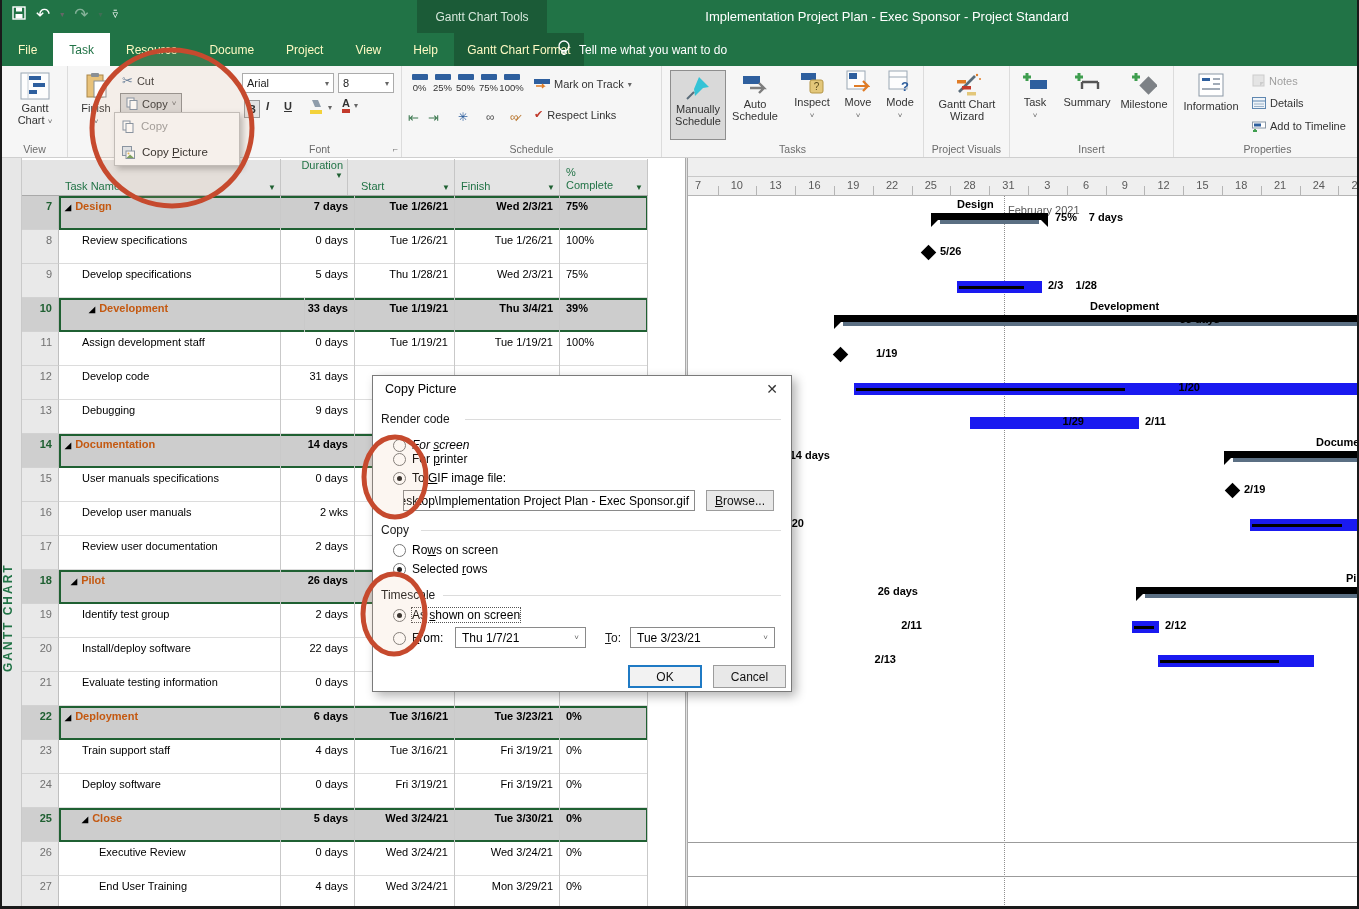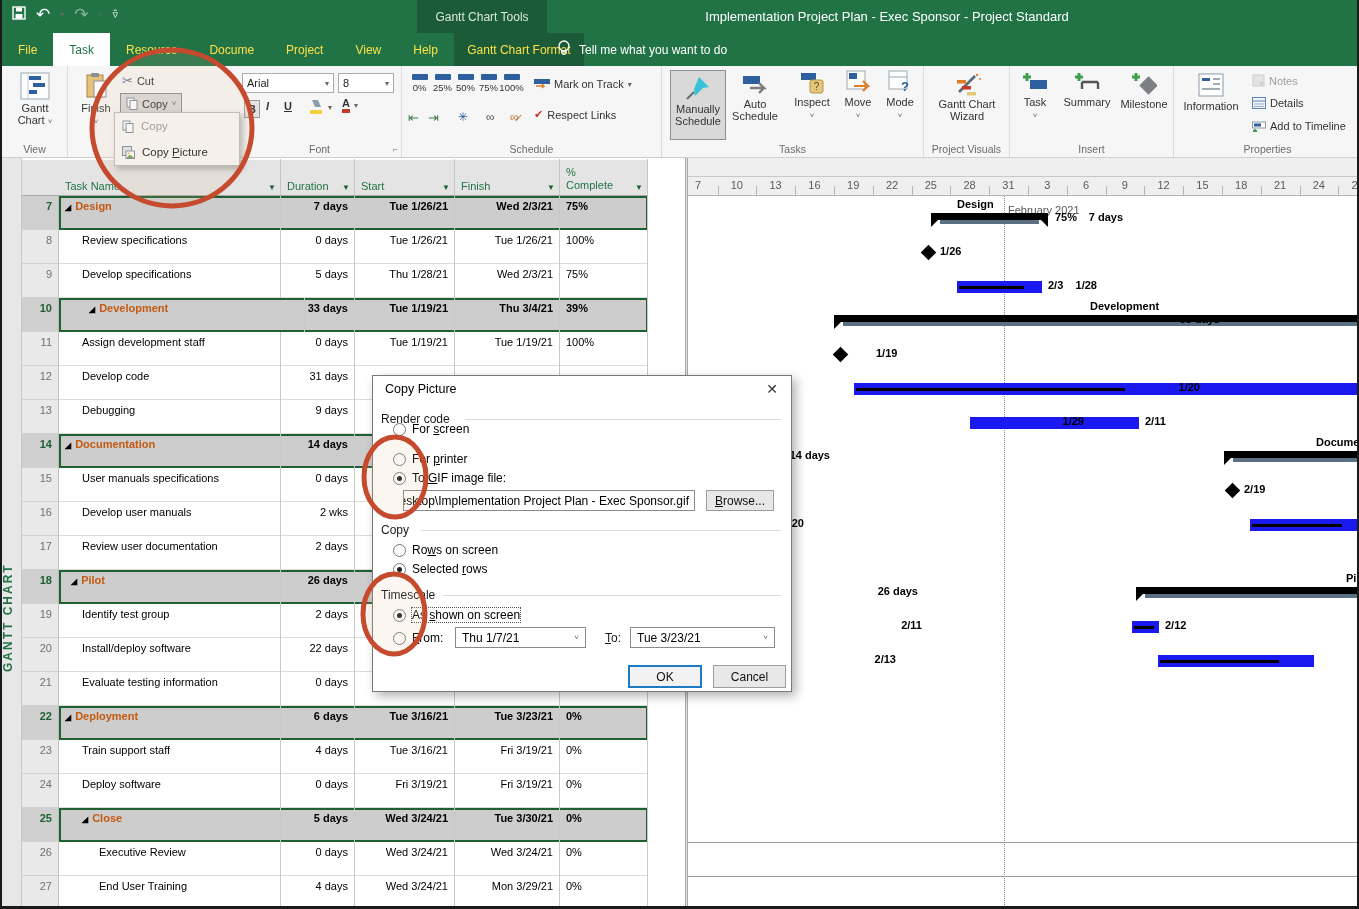--- a/index.html
+++ b/index.html
@@ -10,21 +10,21 @@
   .titlebar{position:absolute;left:0;top:0;width:100%;height:33px;background:#217346;color:#fff;}
   .qat{position:absolute;left:10px;top:4px;display:flex;align-items:center;gap:10px;color:#fff;font-size:14px;}
   .qat .dim{opacity:.45;}
   .ctxband{position:absolute;left:415px;top:0;width:130px;height:66px;background:#1b5b37;}
   .ctx-tools{position:absolute;left:415px;top:0;width:130px;height:33px;color:#d8e9dd;font-size:12px;
              display:flex;align-items:center;justify-content:center;}
   .apptitle{position:absolute;left:560px;top:0;width:650px;height:33px;color:#fff;font-size:13px;
             display:flex;align-items:center;justify-content:center;white-space:nowrap;}
   
   .tabrow{position:absolute;left:0;top:33px;width:100%;height:33px;background:#217346;display:flex;align-items:stretch;}
-  .tab{color:#fde047;font-size:12px;padding:0 16px;display:flex;align-items:center;cursor:default;}
+  .tab{color:#fef9c3;font-size:12px;padding:0 16px;display:flex;align-items:center;cursor:default;}
   .tab.active{background:#fff;color:#217346;}
   .tab.contextual{width:130px;justify-content:center;padding:0;background:#1b5b37;}
   .tellme{position:absolute;left:555px;top:33px;height:33px;display:flex;align-items:center;gap:8px;color:#fff;font-size:12px;}
   
   .ribbon{position:absolute;left:0;top:66px;width:100%;height:92px;background:#f6f6f6;border-bottom:1px solid #cfcfcf;font-size:11px;color:#444;}
   .rgroup{position:absolute;top:0;height:91px;border-right:1px solid #dcdcdc;}
   .glabel{position:absolute;bottom:2px;left:0;width:100%;text-align:center;color:#6b6b6b;font-size:10.5px;}
   .bigbtn{position:absolute;display:flex;flex-direction:column;align-items:center;gap:2px;text-align:center;line-height:12px;color:#333;}
   .sel-btn{background:#d9d9d9;border:1px solid #8e8e8e;}
   .smallbtn{position:absolute;display:flex;align-items:center;gap:4px;color:#333;white-space:nowrap;}
@@ -391,21 +391,21 @@
     </div>
 
   <div class="leftstrip">
     <div class="vlabel">GANTT CHART</div>
   </div>
   <div class="thead" id="thead">
       <div class="hcell" style="left: 37px; width: 222px;">
         <span>Task Name</span>
         <span class="harrow">▼</span>
       </div>
-      <div class="hcell" style="left: 259px; width: 74px;">
+      <div class="hcell" style="left: 252px; width: 74px; flex-direction: column;">
         <span>Duration</span>
         <span class="harrow">▼</span>
       </div>
       <div class="hcell" style="left: 333px; width: 100px;">
         <span>Start</span>
         <span class="harrow">▼</span>
       </div>
       <div class="hcell" style="left: 433px; width: 105px;">
         <span>Finish</span>
         <span class="harrow">▼</span>
@@ -675,21 +675,21 @@
         <div class="hline" style="left: -45px; width: 718px; top: 684px;"></div>
         <div class="hline" style="left: -45px; width: 718px; top: 718px;"></div>
         <div class="bar-sum" style="left: 243px; width: 117px; top: 55px;"></div>
         <div class="bar-sum-shadow" style="left: 252px; width: 99px; top: 62px;"></div>
         <div class="sum-endL" style="left: 243px; top: 60px;"></div>
         <div class="sum-endR" style="left: 351px; top: 60px;"></div>
         <div class="glabel-b" style="top: 40px; left: 269px;">Design</div>
         <div class="glabel-b" style="top: 53px; right: 238px;">7 days</div>
         <div class="glabel-b" style="top: 53px; left: 367px;">75%</div>
         <div class="milestone" style="left: 235px; top: 89px;"></div>
-        <div class="glabel-b" style="top: 87px; left: 252px;">1/26</div>
+        <div class="glabel-b" style="top: 87px; left: 252px;">5/26</div>
         <div class="bar-task" style="left: 269px; width: 85px; top: 123px;"></div>
         <div class="bar-prog" style="left: 271px; width: 65px; top: 127.5px;"></div>
         <div class="glabel-b" style="top: 121px; right: 264px;">1/28</div>
         <div class="glabel-b" style="top: 121px; left: 360px;">2/3</div>
         <div class="bar-sum" style="left: 146px; width: 528px; top: 157px;"></div>
         <div class="bar-sum-shadow" style="left: 155px; width: 519px; top: 164px;"></div>
         <div class="sum-endL" style="left: 146px; top: 162px;"></div>
         <div class="glabel-b" style="top: 142px; left: 402px;">Development</div>
         <div class="glabel-b" style="top: 155px; right: 141px;">33 days</div>
         <div class="milestone" style="left: 147px; top: 191px;"></div>
@@ -725,21 +725,21 @@
       </div>
   </div>
 
   <div class="dialog">
     <div class="dlg-title">Copy Picture</div>
     <div class="dlg-x">✕</div>
 
     <div class="grp" style="top:36px;">Render code</div>
     <div class="grpline" style="left:92px;right:10px;top:43px;"></div>
 
-    <div class="radio" style="left:20px;top:46px;">
+    <div class="radio" style="left:20px;top:62px;font-style:italic;">
       <span class="rdot"></span>
       <span><span>For </span><u>s</u><span>creen</span></span>
     </div>
     <div class="radio" style="left:20px;top:76px;">
       <span class="rdot"></span>
       <span><span>For </span><u>p</u><span>rinter</span></span>
     </div>
     <div class="radio" style="left:20px;top:95px;">
       <span class="rdot on"></span>
       <span><span>To </span><u>G</u><span>IF image file:</span></span>

